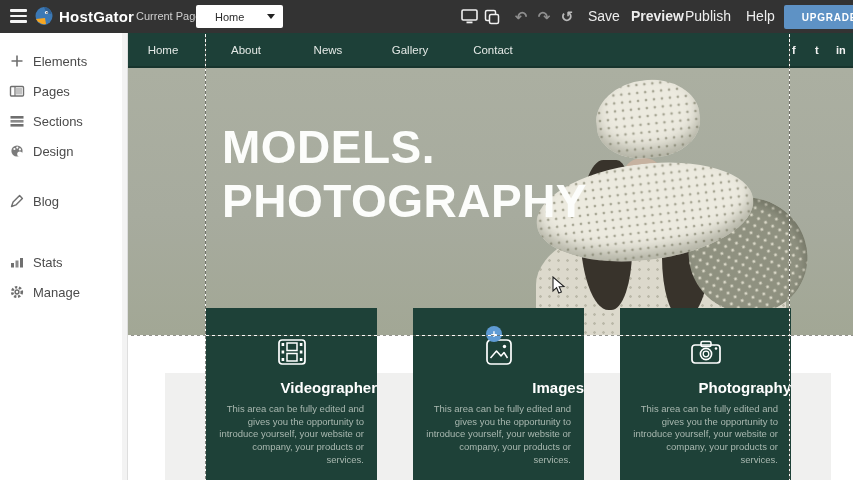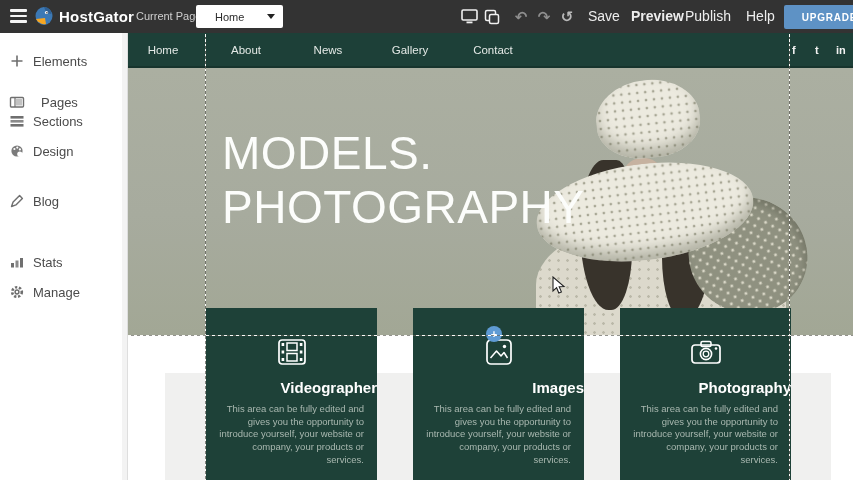--- a/index.html
+++ b/index.html
@@ -55,21 +55,21 @@
             transform:rotate(-7deg);background:#ecead f;background-color:#ecEADF;}
   .hat-dots{background-color:#eceadf;
             background-image:radial-gradient(#a8a795 1.1px,transparent 1.7px);background-size:8px 8px;
             box-shadow:inset 0 -10px 14px rgba(110,112,95,.45);}
   .hat-crown{position:absolute;left:468px;top:12px;width:104px;height:78px;border-radius:50% 50% 45% 45%;
              transform:rotate(-6deg);}
   .hat-underbrim{position:absolute;left:560px;top:130px;width:120px;height:115px;border-radius:50%;
                  transform:rotate(28deg);background-color:#8f9180;
                  background-image:radial-gradient(#d8d6c6 1.2px,transparent 1.8px);background-size:8px 8px;
                  box-shadow:inset 0 6px 8px rgba(70,72,58,.35);}
-  .hero-title{position:absolute;left:94px;top:58px;color:#fcfdfb;font-weight:400;font-size:46px;
+  .hero-title{position:absolute;left:94px;top:52px;color:#fcfdfb;font-weight:700;font-size:46px;
               line-height:54px;letter-spacing:.5px;cursor:text;}
 
   .lower-white{position:absolute;left:128px;top:335px;width:725px;height:145px;background:#ffffff;z-index:1;}
   .gray-section{position:absolute;left:165px;top:373px;width:666px;height:107px;background:#f0f0ef;z-index:1;}
 
   .card{position:absolute;top:308px;width:171px;height:172px;background:#1e4138;z-index:3;
         text-align:right;cursor:pointer;}
   .card .ic{margin-top:29px;height:32px;display:flex;justify-content:center;}
   .card .ttl{margin-top:10px;font-size:15px;font-weight:600;color:#ffffff;}
   .card .bd{margin:7px 13px 0;font-size:9.5px;line-height:1.33;color:#a9b8b0;}
@@ -144,21 +144,21 @@
     <div class="upgrade">UPGRADE</div>
   </div>
 
   <div class="sidebar">
     <div class="side-item" style="top:13px;">
       <svg width="16" height="16" viewBox="0 0 16 16">
         <path d="M8 2.5v11M2.5 8h11" stroke="#6f6f6f" stroke-width="1.6" fill="none"></path>
         </svg>
       <span class="lbl">Elements</span>
     </div>
-    <div class="side-item" style="top:54px;gap:8px;">
+    <div class="side-item" style="top:43px;">
       <svg width="16" height="16" viewBox="0 0 16 16">
         <rect x="1.5" y="3.5" width="13" height="9.5" rx="1" fill="none" stroke="#6f6f6f" stroke-width="1.4"></rect>
         <rect x="7" y="5" width="6" height="6.5" fill="#9a9a9a" opacity=".6"></rect>
         <line x1="6" y1="3.5" x2="6" y2="13" stroke="#6f6f6f" stroke-width="1.2"></line>
         </svg>
       <span class="lbl">Pages</span>
     </div>
     <div class="side-item" style="top:73px;">
       <svg width="16" height="16" viewBox="0 0 16 16">
         <rect x="1.5" y="3" width="13" height="2.6" fill="#6f6f6f"></rect>

